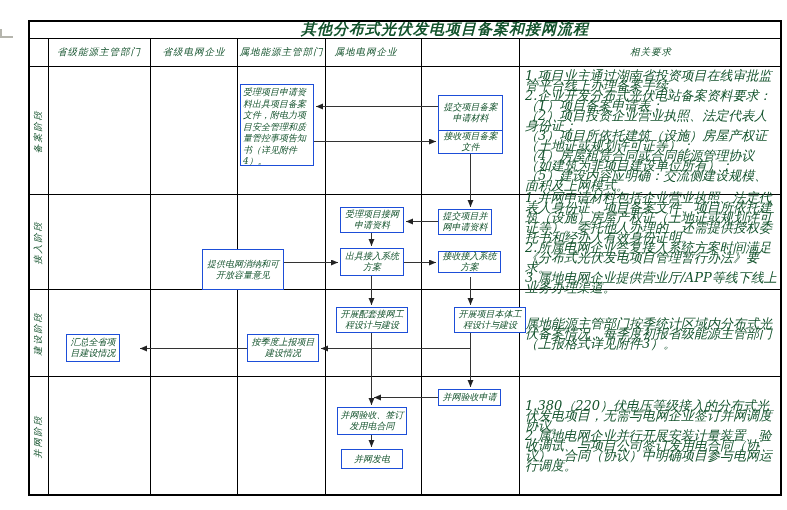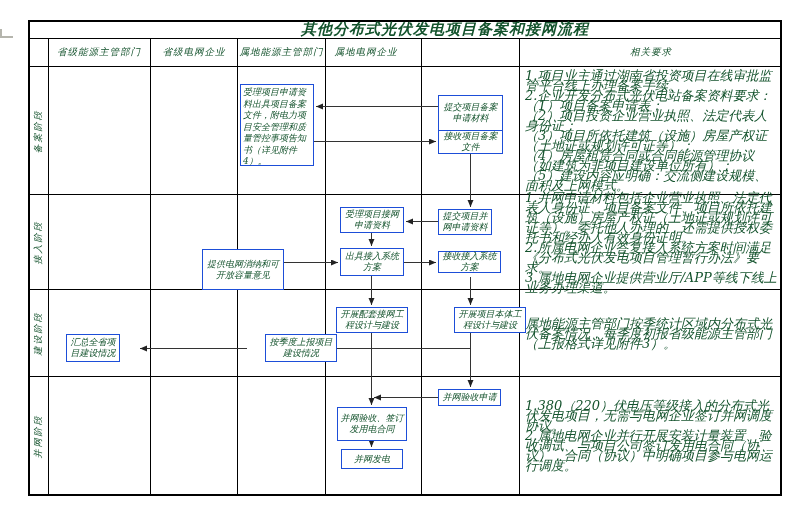--- a/index.html
+++ b/index.html
@@ -97,25 +97,25 @@
   <div class="abs fbox" style="left:438px;top:95px;width:65px;height:36px;">提交项目备案申请材料</div>
   <div class="abs fbox" style="left:438px;top:130px;width:65px;height:24px;">接收项目备案文件</div>
 
   <div class="abs fbox" style="left:154px;top:249px;width:82px;height:41px;margin-left:48px;">提供电网消纳和可开放容量意见</div>
   <div class="abs fbox" style="left:340px;top:207px;width:64px;height:26px;">受理项目接网申请资料</div>
   <div class="abs fbox" style="left:340px;top:248px;width:64px;height:28px;">出具接入系统方案</div>
   <div class="abs fbox" style="left:438px;top:209px;width:54px;height:26px;">提交项目并网申请资料</div>
   <div class="abs fbox" style="left:438px;top:251px;width:63px;height:22px;">接收接入系统方案</div>
 
   <div class="abs fbox" style="left:66px;top:334px;width:54px;height:28px;">汇总全省项目建设情况</div>
-  <div class="abs fbox" style="left:265px;top:334px;width:72px;height:28px;">按季度上报项目建设情况</div>
+  <div class="abs fbox" style="left:247px;top:334px;width:72px;height:28px;">按季度上报项目建设情况</div>
   <div class="abs fbox" style="left:336px;top:307px;width:72px;height:26px;">开展配套接网工程设计与建设</div>
   <div class="abs fbox" style="left:434px;top:307px;width:72px;height:26px;margin-left:20px;">开展项目本体工程设计与建设</div>
 
-  <div class="abs fbox" style="left:337px;top:407px;width:70px;height:34px;">并网验收、签订发用电合同</div>
+  <div class="abs fbox" style="left:337px;top:407px;width:70px;height:28px;">并网验收、签订发用电合同</div>
   <div class="abs fbox" style="left:341px;top:449px;width:62px;height:20px;">并网发电</div>
   <div class="abs fbox" style="left:438px;top:389px;width:63px;height:17px;">并网验收申请</div>
 
   <div class="abs reqcell" style="top:67px;height:128px;">
       <div>1.项目业主通过湖南省投资项目在线审批监管平台线上办理备案手续。
 2.企业开发分布式光伏电站备案资料要求：
 （1）项目备案申请表；
 （2）项目投资企业营业执照、法定代表人身份证；
 （3）项目所依托建筑（设施）房屋产权证（土地证或规划许可证等）；
 （4）房屋租赁合同或合同能源管理协议（如建筑为非项目建设单位所有）；

